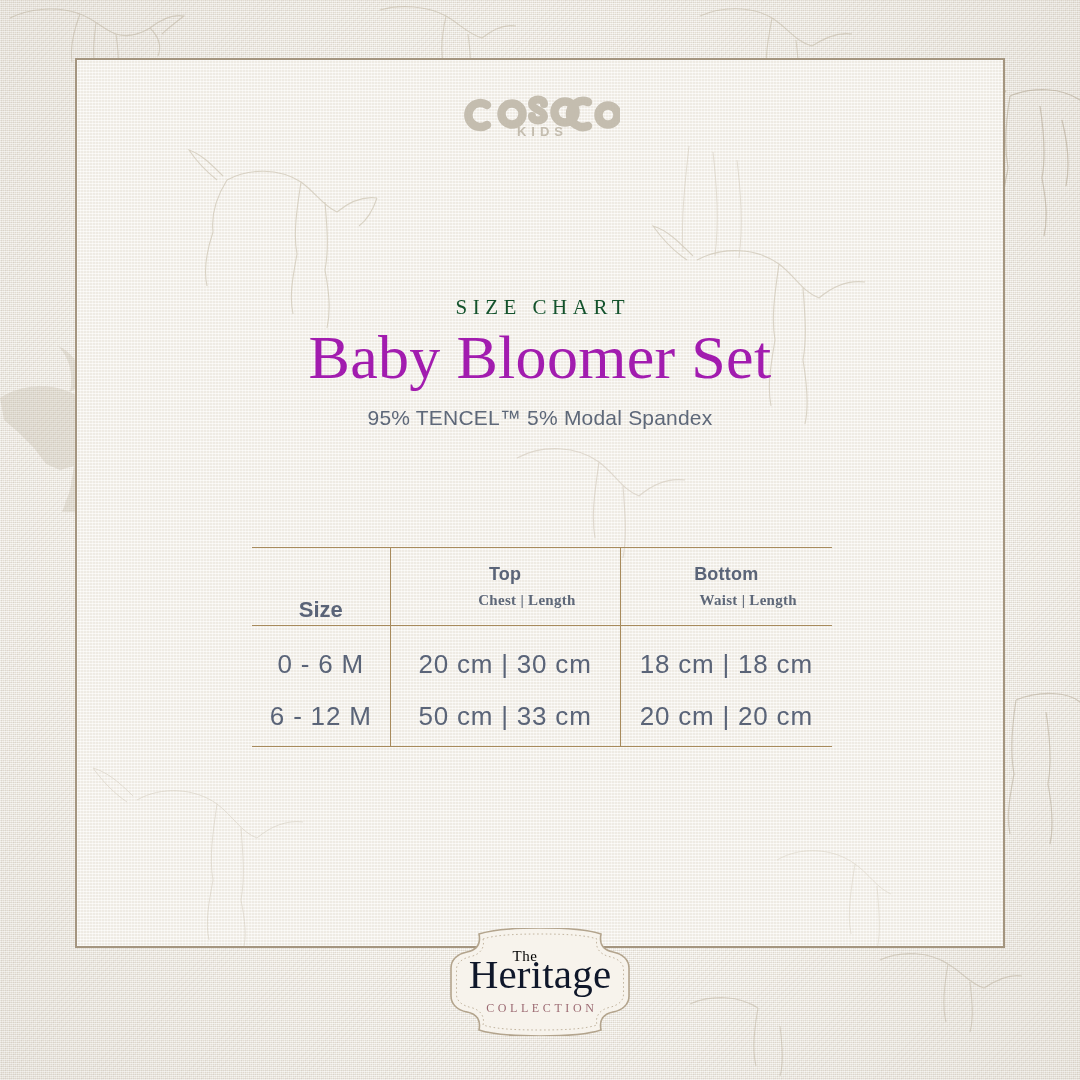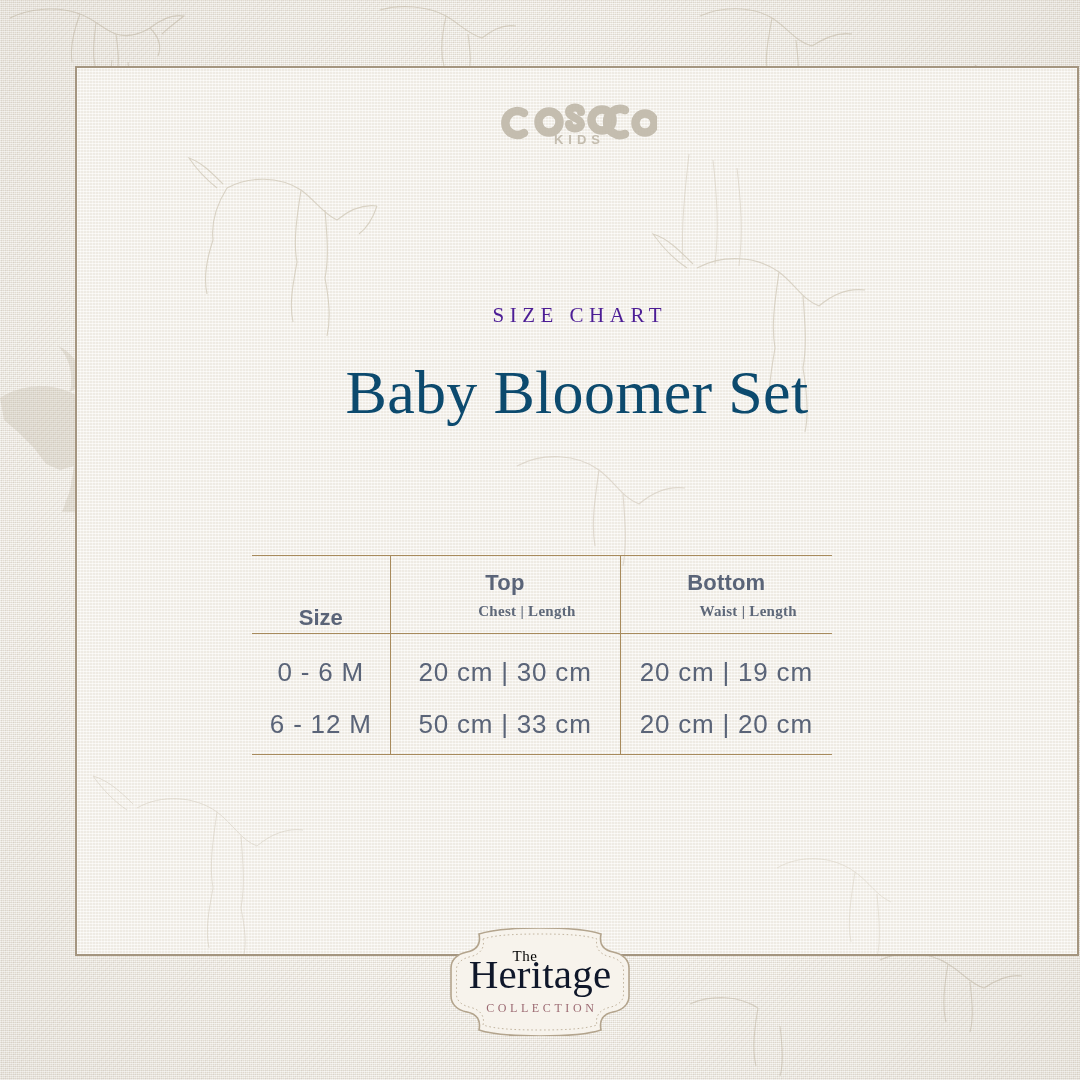--- a/index.html
+++ b/index.html
@@ -58,22 +58,22 @@
     position: absolute;
     inset: 0;
     pointer-events: none;
     opacity: 0.85;
   }
 
   
   #frame {
     position: absolute;
     left: 75px;
-    top: 66px;
-    width: 1004px;
+    top: 58px;
+    width: 930px;
     height: 890px;
     border: 2px solid #a4957f;
     background-color: #f6f3ed;
     box-sizing: border-box;
     overflow: hidden;
   }
   .panel-texture {
     position: absolute;
     inset: 0;
     background-image:
@@ -125,29 +125,29 @@
     position: absolute;
     top: 235px;
     left: 0;
     width: 100%;
     text-align: center;
   }
   .eyebrow {
     font-family: "Liberation Serif", serif;
     font-size: 21px;
     letter-spacing: 5.5px;
-    color: #4c1d95;
+    color: #14532d;
     text-indent: 5.5px;
   }
   .main-title {
-    margin-top: 32px;
+    margin-top: 5px;
     font-family: "Liberation Serif", serif;
     font-size: 62px;
     font-weight: 400;
-    color: #0c4a6e;
+    color: #a21caf;
     letter-spacing: 0.3px;
     line-height: 1.05;
   }
   .subtitle {
     margin-top: 16px;
     font-family: "Liberation Sans", sans-serif;
     font-size: 21px;
     color: #5e6879;
     letter-spacing: 0.2px;
   }
@@ -188,21 +188,21 @@
     border-bottom: 1.5px solid #a78a5c;
     padding-bottom: 4px;
   }
   #size-table tbody tr:first-child td {
     padding-top: 12px;
   }
 
   .th-main {
     display: block;
     font-family: "Liberation Sans", sans-serif;
-    font-size: 22px;
+    font-size: 18px;
     color: #5a6478;
     letter-spacing: 0.2px;
   }
   .th-sub {
     display: block;
     margin-top: 7px;
     font-family: "Liberation Serif", serif;
     font-size: 15px;
     color: #5e6879;
     letter-spacing: 0.3px;
@@ -399,20 +399,21 @@
 
             <circle cx="148" cy="27" r="9.5"></circle>
           </g>
         </svg>
         <span class="logo-kids">KIDS</span>
       </div>
 
       <div id="title-block">
         <div class="eyebrow">SIZE CHART</div>
         <div class="main-title">Baby Bloomer Set</div>
+        <div class="subtitle">95% TENCEL™ 5% Modal Spandex</div>
       </div>
 
       <table id="size-table">
         <colgroup>
           <col class="c-size">
             <col class="c-top">
             <col class="c-bottom">
         </colgroup>
         <thead>
           <tr>
@@ -431,21 +432,21 @@
         </thead>
         <tbody>
           <tr>
             <td>
               <span class="cell-val">0 - 6 M</span>
             </td>
             <td class="sep-l">
               <span class="cell-val">20 cm | 30 cm</span>
             </td>
             <td class="sep-l">
-              <span class="cell-val">20 cm | 19 cm</span>
+              <span class="cell-val">18 cm | 18 cm</span>
             </td>
           </tr>
           <tr>
             <td>
               <span class="cell-val">6 - 12 M</span>
             </td>
             <td class="sep-l">
               <span class="cell-val">50 cm | 33 cm</span>
             </td>
             <td class="sep-l">

